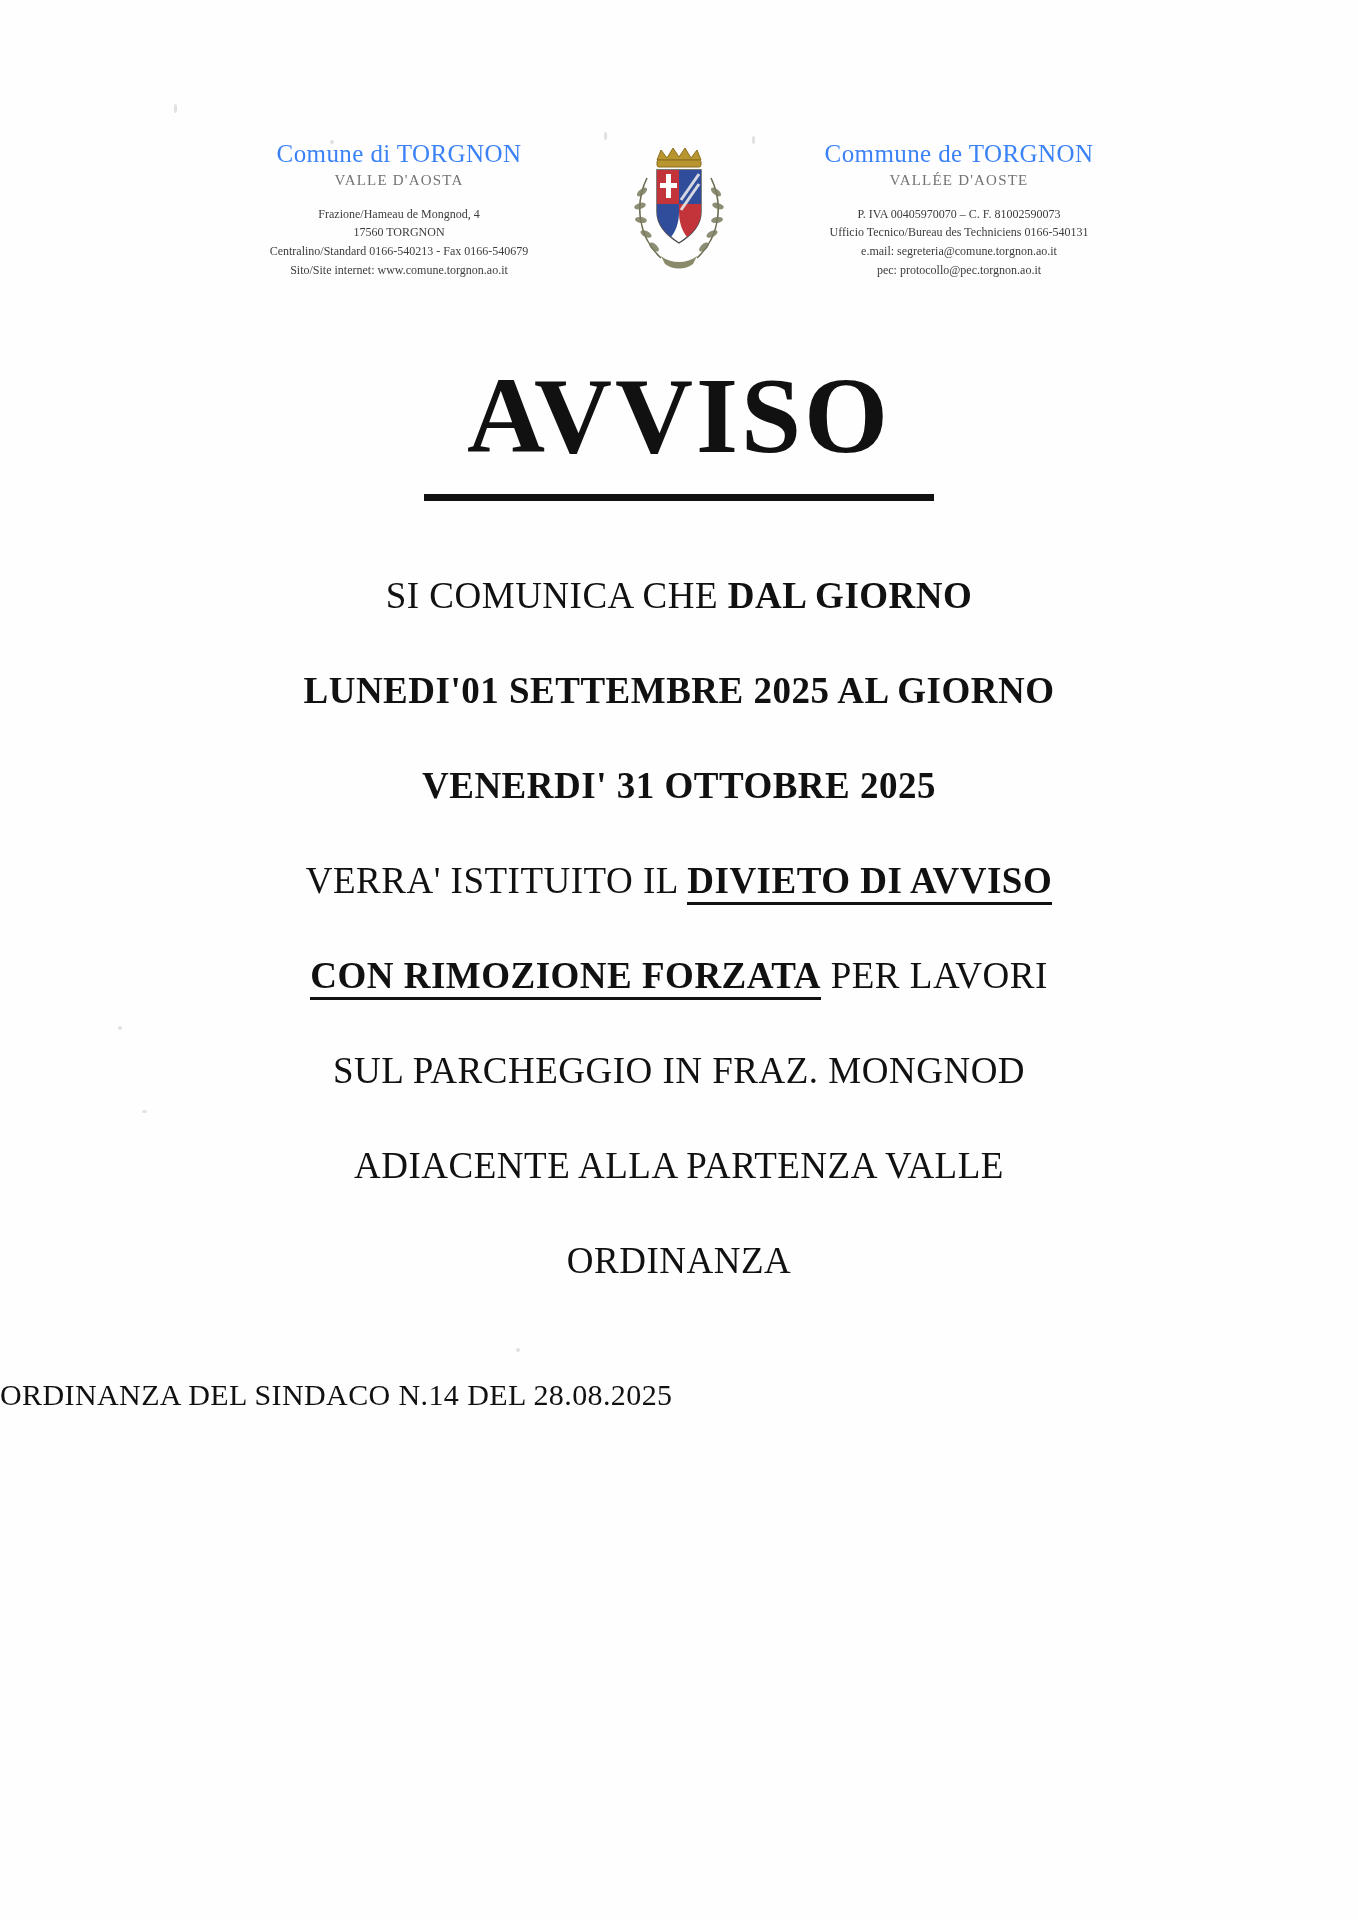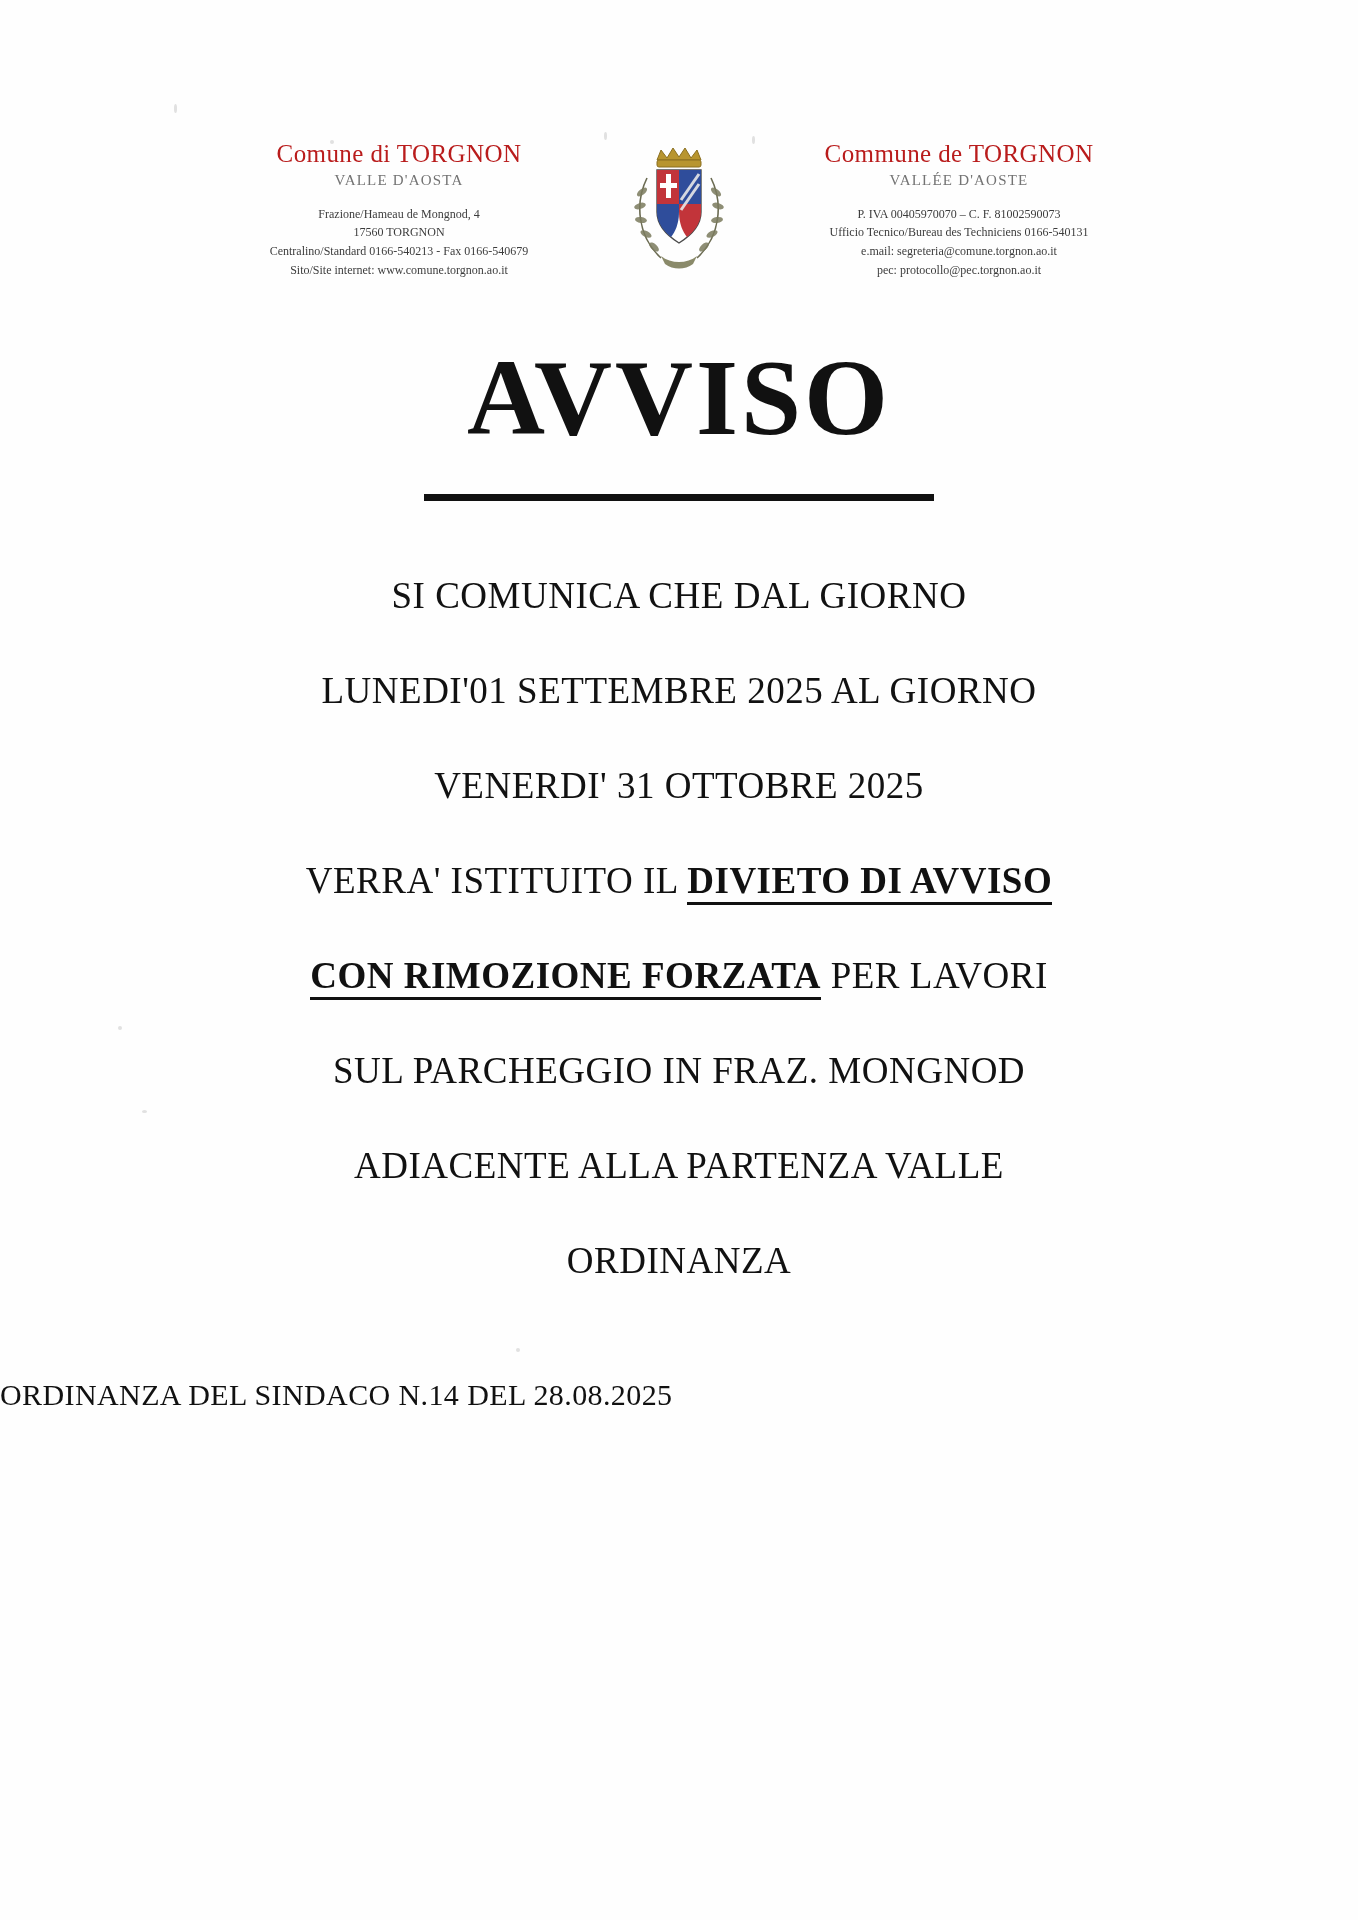--- a/index.html
+++ b/index.html
@@ -38,21 +38,21 @@
     width: 390px;
     text-align: center;
   }
 
   .lh-col-left { padding-right: 10px; }
   .lh-col-right { padding-left: 10px; text-align: center; }
 
   .lh-title {
     font-size: 25px;
     letter-spacing: 0.4px;
-    color: #b91c1c;
+    color: #3b82f6;
     line-height: 1.15;
     white-space: nowrap;
   }
   .lh-sub {
     font-size: 15px;
     letter-spacing: 1.2px;
     color: #737373;
     margin-top: 3px;
   }
   .lh-lines {
@@ -73,21 +73,21 @@
   .crest {
     position: relative;
     width: 96px;
     height: 128px;
   }
   .crest svg { display: block; }
 
   
   .doc-title {
     position: absolute;
-    top: 344px;
+    top: 362px;
     left: 0;
     width: 100%;
     text-align: center;
     font-size: 108px;
     font-weight: bold;
     letter-spacing: 3px;
     color: #111;
     line-height: 1;
   }
   .doc-title-underline {
@@ -105,21 +105,21 @@
     top: 548px;
     left: 108px;
     width: 1142px;
     text-align: center;
     font-size: 37px;
     line-height: 95px;
     letter-spacing: 0.5px;
     color: #111;
   }
   .body-text .ln { display: block; white-space: nowrap; }
-  .body-text b { font-weight: normal; margin-top: 40px; }
+  .body-text b { font-weight: bold; margin-top: 40px; }
   .body-text .u {
     font-weight: bold;
     border-bottom: 3px solid #111;
     padding-bottom: 1px;
   }
 
   .footer-line {
     position: absolute;
     top: 1378px;
     left: 0;

